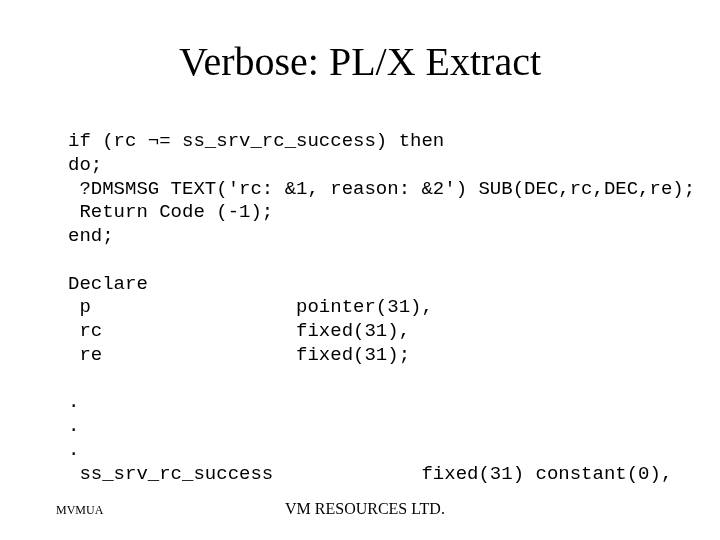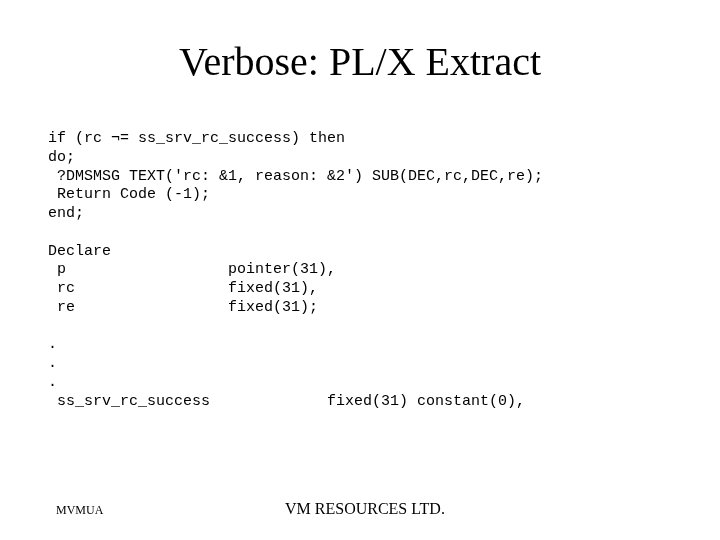--- a/index.html
+++ b/index.html
@@ -22,24 +22,24 @@
     position: absolute;
     top: 38px;
     left: 0;
     width: 720px;
     text-align: center;
     font-size: 40px;
     font-weight: 400;
   }
   .code {
     position: absolute;
-    left: 48px;
+    left: 68px;
     top: 130px;
     font-family: "Courier New", Courier, monospace;
-    font-size: 15px;
+    font-size: 19px;
     line-height: 1.25;
     white-space: pre;
   }
   .footer-left {
     position: absolute;
     left: 56px;
     bottom: 22px;
     font-size: 12px;
   }
   .footer-center {

